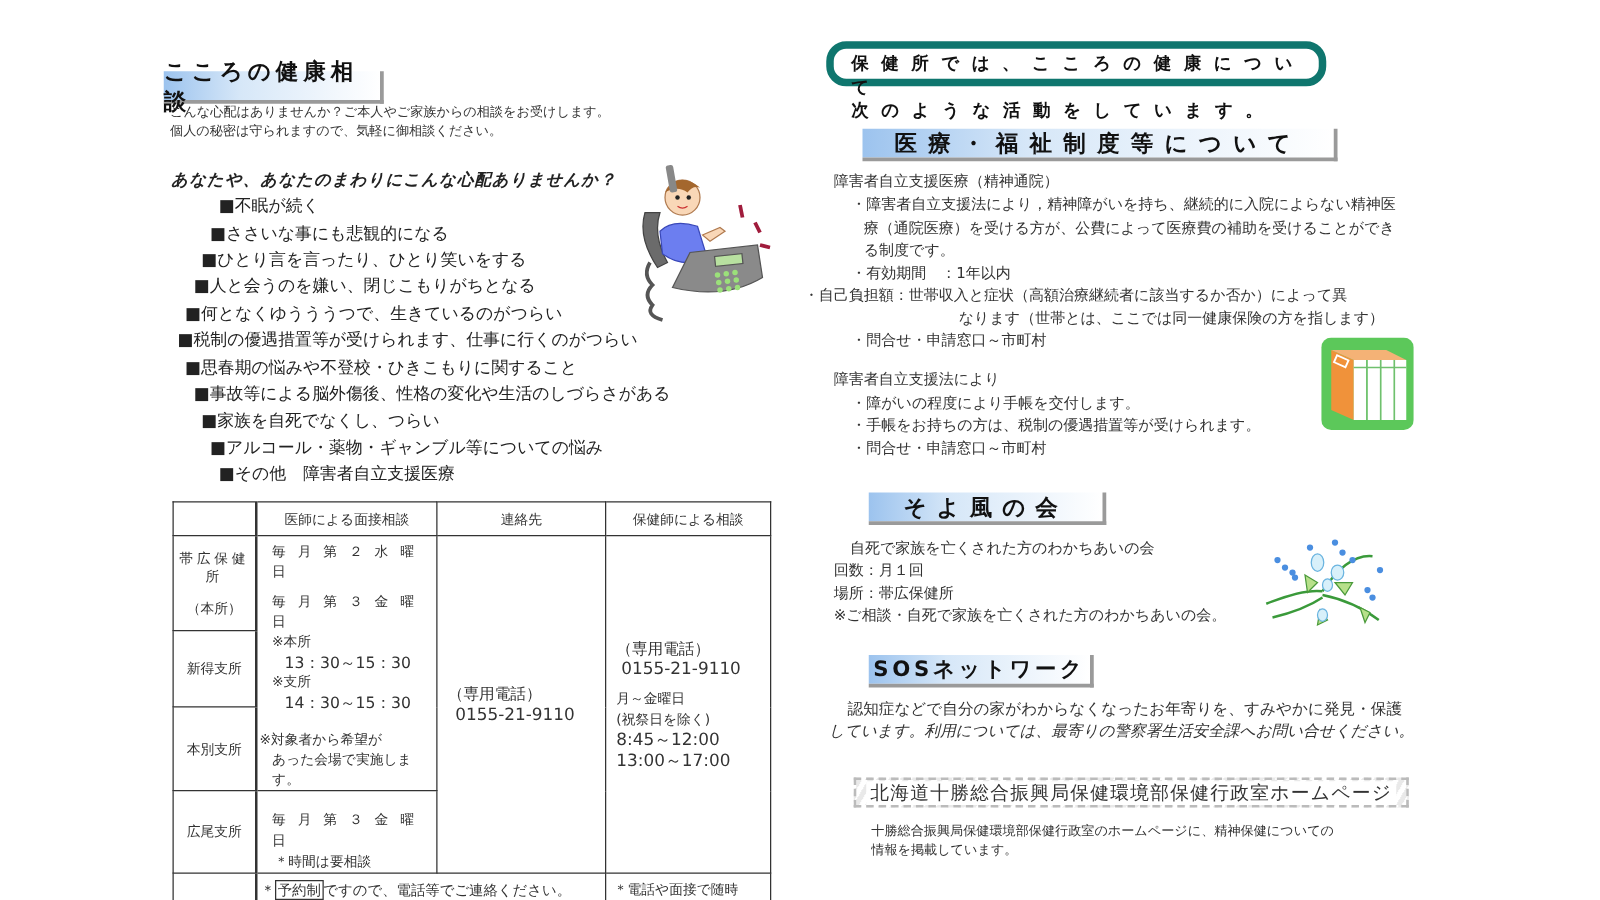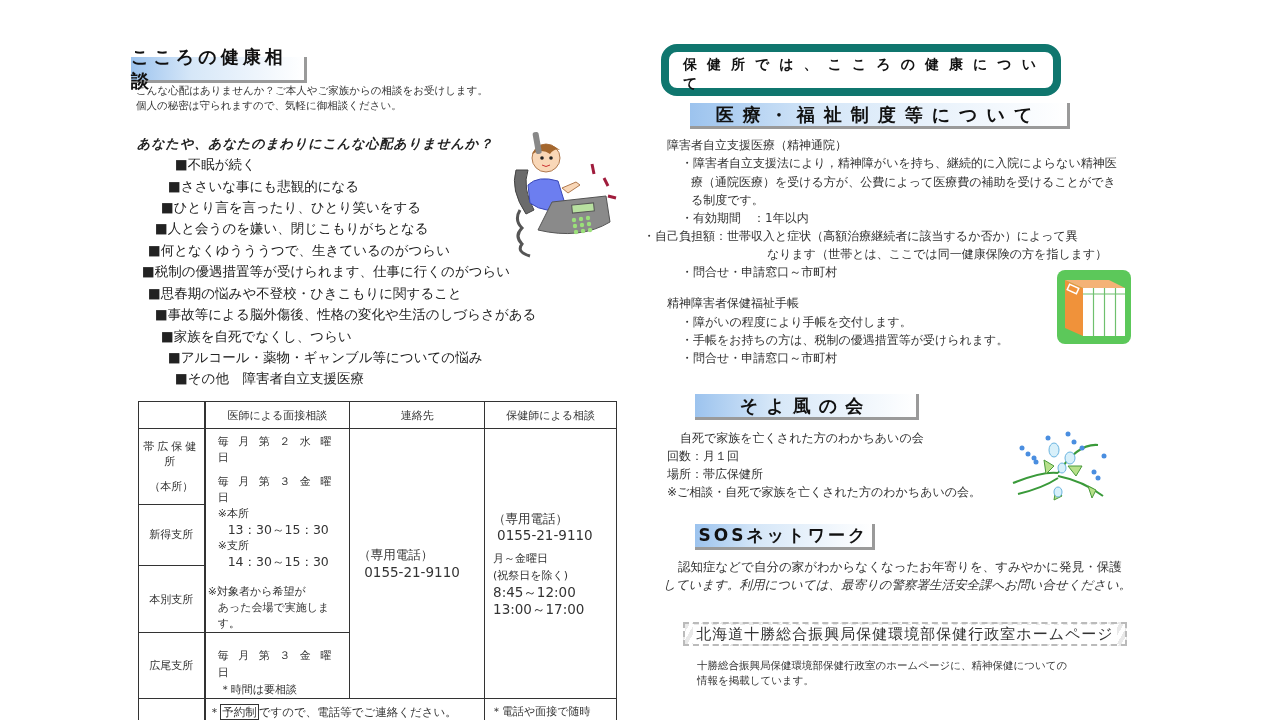--- a/index.html
+++ b/index.html
@@ -25,22 +25,22 @@
   }
   table.sched td { border:1px solid #333; vertical-align:top; padding:0; }
   table.sched tr.head td { text-align:center; vertical-align:middle; height:26px; }
   .c1 { width:69px; text-align:center; vertical-align:middle !important; }
   .c2 { width:141px; }
   .c3 { width:134px; }
   .c4 { width:131px; }
   .rb { border-right:2px solid #333 !important; }
   .spaced { letter-spacing:3px; }
   .bubble {
-    position:absolute; left:661px; top:44px; width:400px; height:52px;
-    border:8px solid #0f766e; border-radius:16px; box-sizing:border-box;
+    position:absolute; left:661px; top:33px; width:400px; height:36px;
+    border:6px solid #0f766e; border-radius:16px; box-sizing:border-box;
     font-weight:bold; font-size:14px; letter-spacing:10px; line-height:19px;
     padding:3px 0 0 14px; color:#111;
   }
   .rt { position:absolute; font-size:12px; line-height:18px; color:#333; white-space:nowrap; }
   .homebar {
     position:absolute; left:683px; top:622px; width:444px; height:24px;
     background:repeating-linear-gradient(120deg,#e9e9e9 0 4px,#ffffff 4px 8px);
     border:2px dashed #bbb; box-sizing:border-box;
     display:flex; align-items:center; justify-content:center;
   }
@@ -170,36 +170,37 @@
     <td class="c4" style="padding:4px 0 0 6px; line-height:18px;">
       <div>＊電話や面接で随時</div>
 
     </td>
   </tr>
 </tbody>
   </table>
 
 <div class="bubble">
   <div>保健所では、こころの健康について</div>
+  <div>次のような活動をしています。</div>
 </div>
 
 <div class="hbox" style="left:690px; top:103px; width:380px; font-size:18px; letter-spacing:9px;">
   <span>医療・福祉制度等について</span>
 </div>
 
 <div class="rt" style="left:667px; top:136px;">障害者自立支援医療（精神通院）</div>
 <div class="rt" style="left:681px; top:154px;">・障害者自立支援法により，精神障がいを持ち、継続的に入院によらない精神医</div>
 <div class="rt" style="left:691px; top:173px;">療（通院医療）を受ける方が、公費によって医療費の補助を受けることができ</div>
 <div class="rt" style="left:691px; top:191px;">る制度です。</div>
 <div class="rt" style="left:681px; top:209px;">・有効期間　：1年以内</div>
 <div class="rt" style="left:643px; top:227px;">・自己負担額：世帯収入と症状（高額治療継続者に該当するか否か）によって異</div>
 <div class="rt" style="left:767px; top:245px;">なります（世帯とは、ここでは同一健康保険の方を指します）</div>
 <div class="rt" style="left:681px; top:263px;">・問合せ・申請窓口～市町村</div>
 
-<div class="rt" style="left:667px; top:294px;">精神障害者保健福祉手帳</div>
+<div class="rt" style="left:667px; top:294px;">障害者自立支援法により</div>
 <div class="rt" style="left:681px; top:313px;">・障がいの程度により手帳を交付します。</div>
 <div class="rt" style="left:681px; top:331px;">・手帳をお持ちの方は、税制の優遇措置等が受けられます。</div>
 <div class="rt" style="left:681px; top:349px;">・問合せ・申請窓口～市町村</div>
 
 <div class="abs" style="left:1057px; top:270px; width:74px; height:74px;">
   <svg width="74" height="74" viewBox="0 0 74 74">
     <rect x="0" y="0" width="74" height="74" rx="8" fill="#5cc85a"></rect>
     <path d="M8 10 l18 8 v48 l-18 -8 z" fill="#f0923a"></path>
     <rect x="11" y="16" width="10" height="6" fill="none" stroke="#fff" stroke-width="1.5" transform="rotate(24 16 19)"></rect>
     <g fill="#ffffff">
@@ -211,21 +212,21 @@
     <path d="M8 10 l18 8 h42 l-16 -8 z" fill="#f4b276"></path>
     <g stroke="#6fc06e" stroke-width="1.2">
       <line x1="26" y1="24" x2="68" y2="24"></line>
       <line x1="36.5" y1="18" x2="36.5" y2="66"></line>
       <line x1="47.5" y1="18" x2="47.5" y2="66"></line>
       <line x1="58.5" y1="18" x2="58.5" y2="66"></line>
     </g>
   </svg>
 </div>
 
-<div class="hbox" style="left:695px; top:394px; width:224px; font-size:18px; letter-spacing:8px;">
+<div class="hbox" style="left:695px; top:394px; width:190px; font-size:18px; letter-spacing:8px;">
   <span>そよ風の会</span>
 </div>
 <div class="rt" style="left:680px; top:429px;">自死で家族を亡くされた方のわかちあいの会</div>
 <div class="rt" style="left:667px; top:447px;">回数：月１回</div>
 <div class="rt" style="left:667px; top:465px;">場所：帯広保健所</div>
 <div class="rt" style="left:667px; top:483px;">※ご相談・自死で家族を亡くされた方のわかちあいの会。</div>
 
 <div class="abs" style="left:1008px; top:428px; width:100px; height:80px;">
   <svg width="100" height="80" viewBox="0 0 100 80">
     <g stroke="#3a9a3a" stroke-width="2" fill="none">

